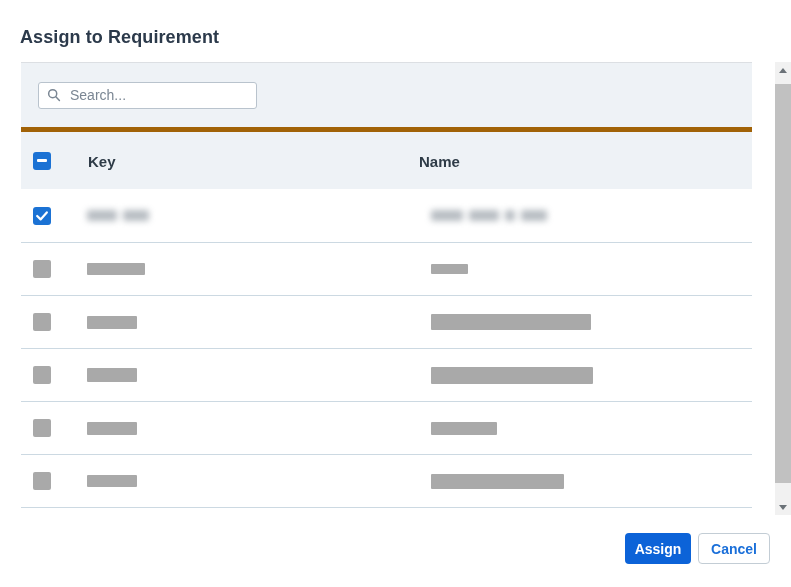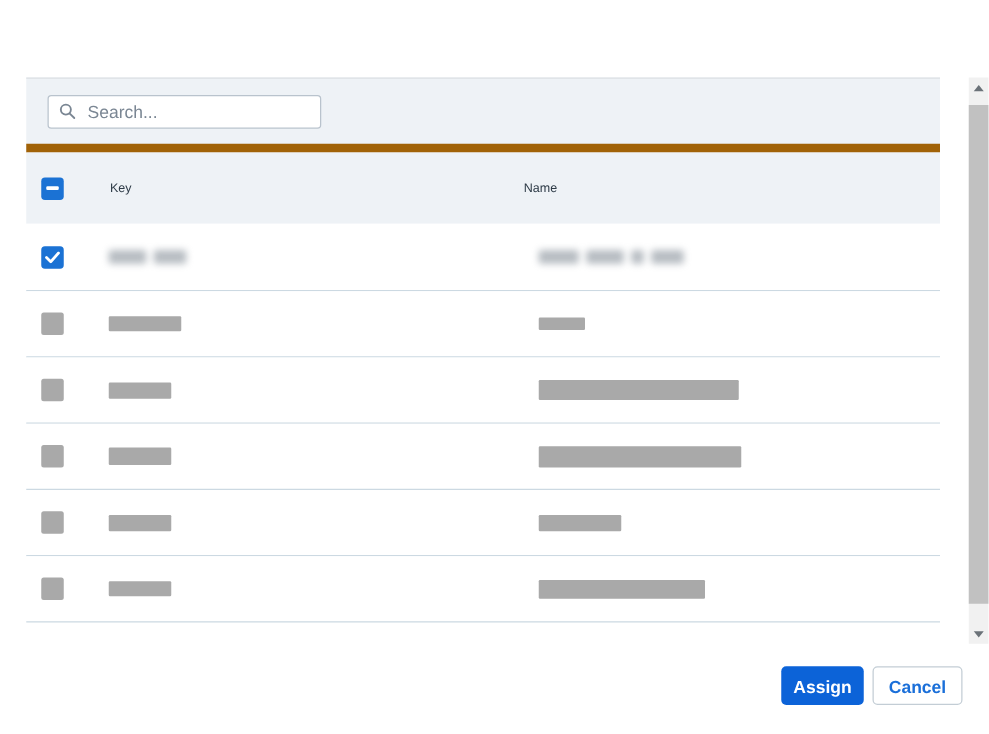--- a/index.html
+++ b/index.html
@@ -29,24 +29,24 @@
 
   
   .panel {
     position: absolute;
     left: 21px;
     top: 62px;
     width: 731px;
   }
 
   .search-section {
-    height: 60px;
+    height: 70px;
     background: var(--panel-bg);
     border-top: 1px solid #dcdfe3;
-    border-bottom: 7px solid #a16207;
+    border-bottom: 5px solid #a16207;
     box-sizing: border-box;
     display: flex;
     align-items: center;
     padding-left: 17px;
   }
   .search-box {
     position: relative;
     width: 219px;
     height: 27px;
   }
@@ -81,22 +81,22 @@
   .thead {
     position: relative;
     height: 57px;
     background: var(--panel-bg);
     box-sizing: border-box;
   }
   .col-label {
     position: absolute;
     top: 50%;
     transform: translateY(-50%);
-    font-size: 10px;
-    font-weight: 400;
+    font-size: 15px;
+    font-weight: 700;
     color: #2e3b47;
   }
   .col-label.key { left: 67px; }
   .col-label.name { left: 398px; }
 
   
   .cb {
     position: absolute;
     left: 12px;
     top: 50%;
@@ -231,20 +231,21 @@
     border: 1px solid #c3cdd5;
     color: var(--cancel-blue);
     font-weight: 600;
   }
 </style>
 </head>
 <body>
 
 <div class="stage">
 
+  <div class="dialog-title">Assign to Requirement</div>
 
   <div class="panel">
 
     <div class="search-section">
       <div class="search-box">
         <svg class="search-icon" viewBox="0 0 16 16">
           <circle cx="6.5" cy="6.5" r="4.6" fill="none" stroke="#7a8693" stroke-width="1.7"></circle>
           <line x1="10.1" y1="10.1" x2="14.2" y2="14.2" stroke="#7a8693" stroke-width="1.7" stroke-linecap="round"></line>
         </svg>
         <input type="text" placeholder="Search..." style="">

